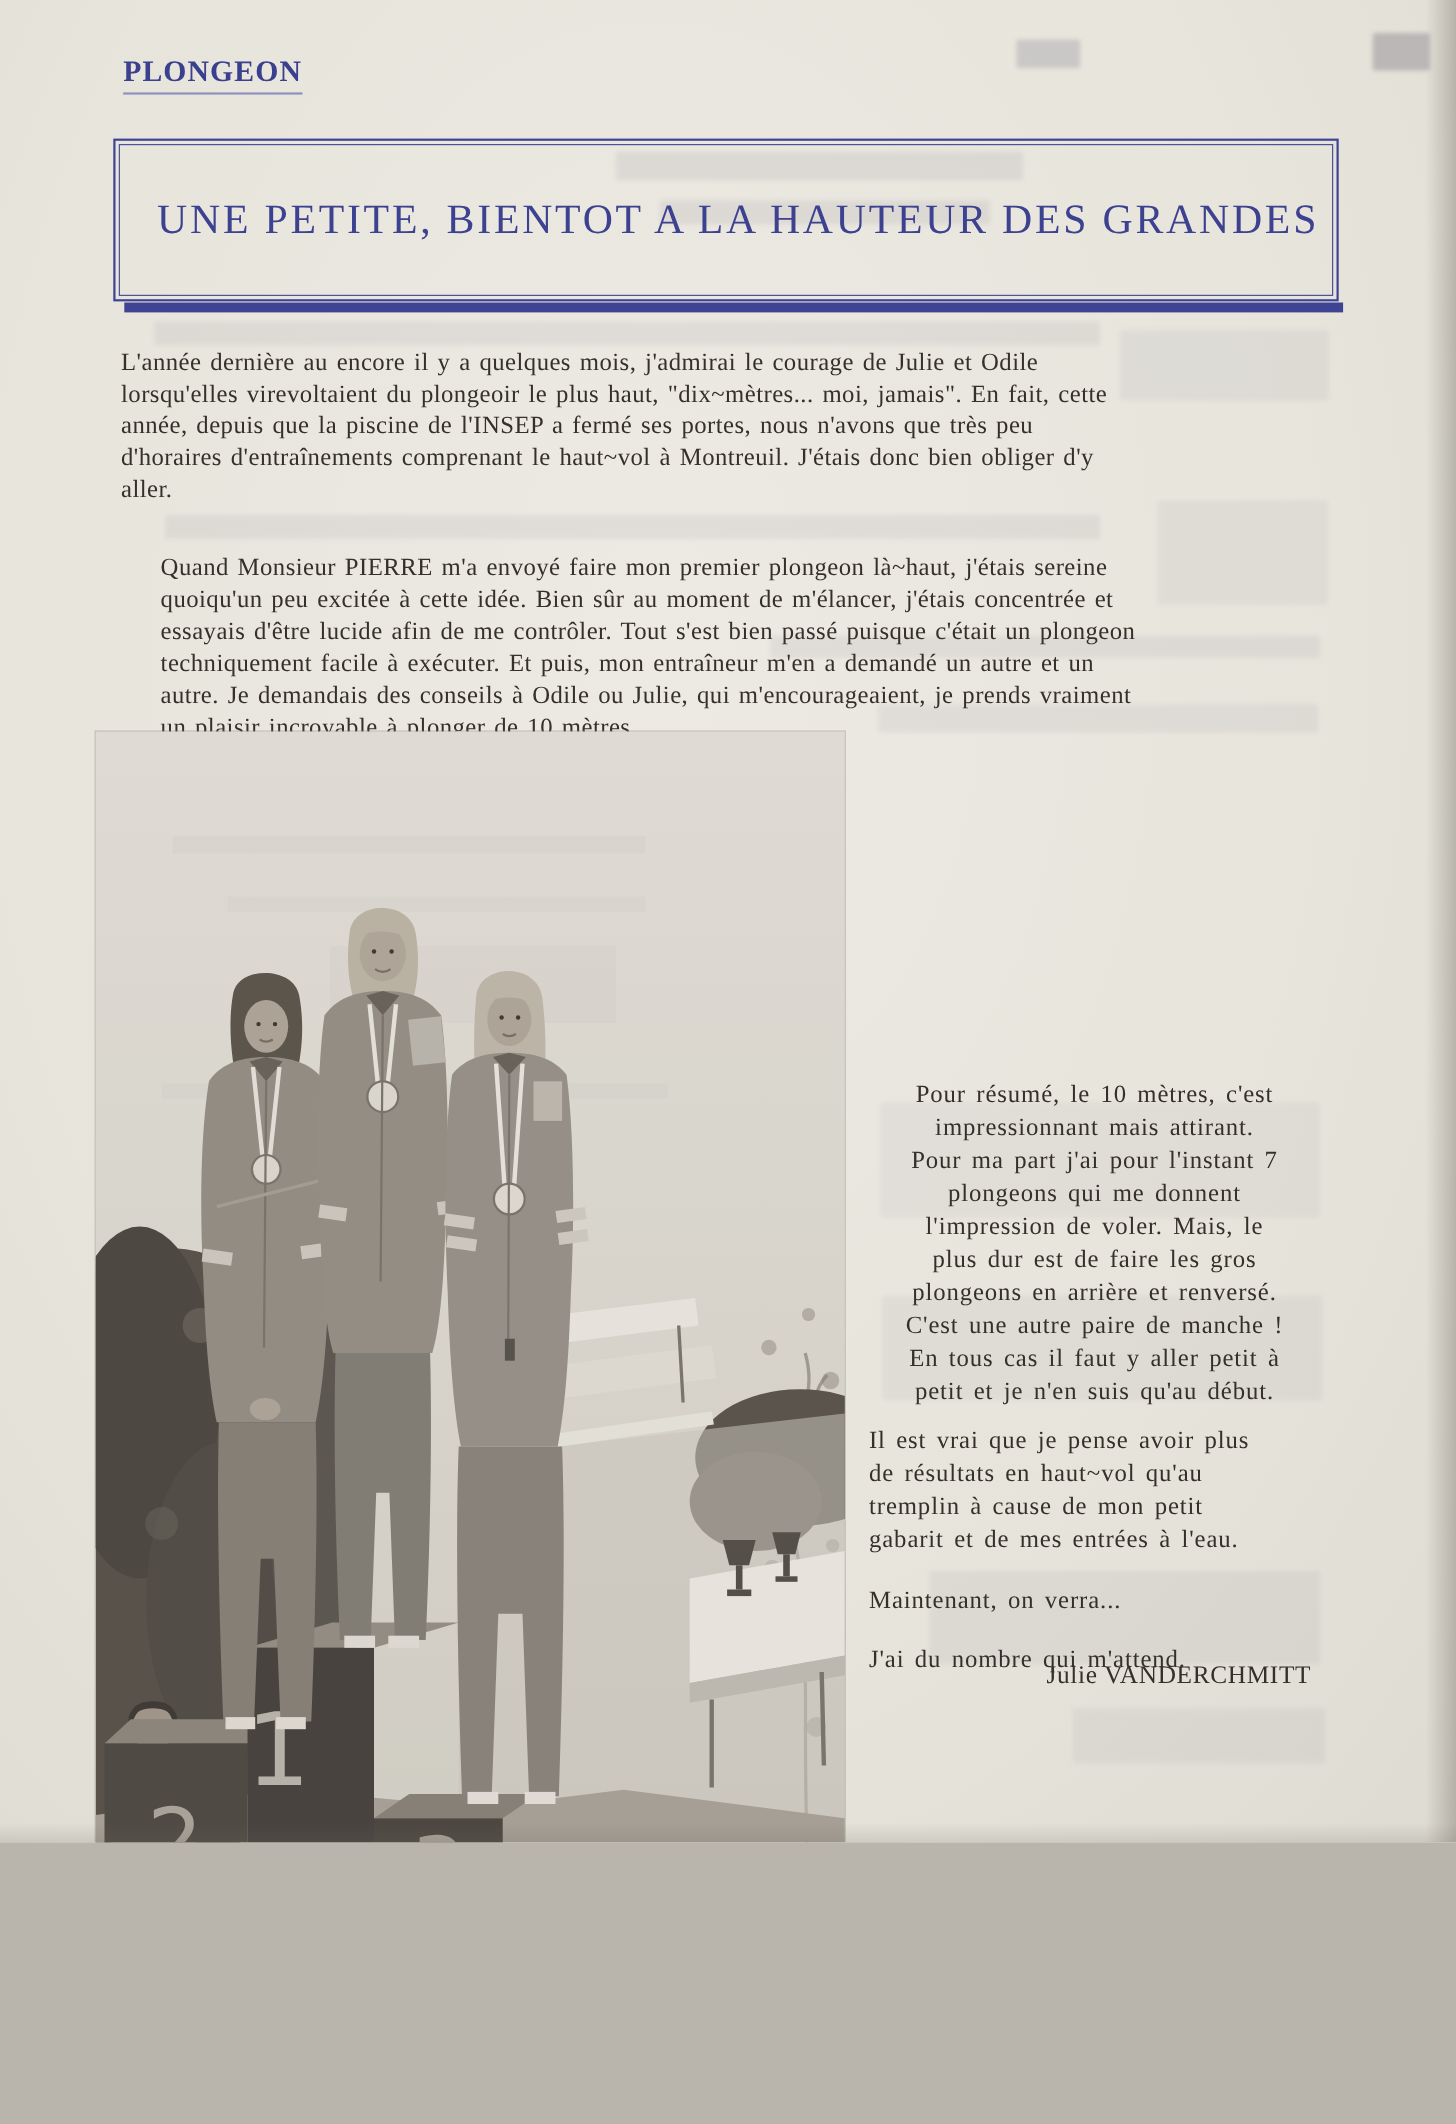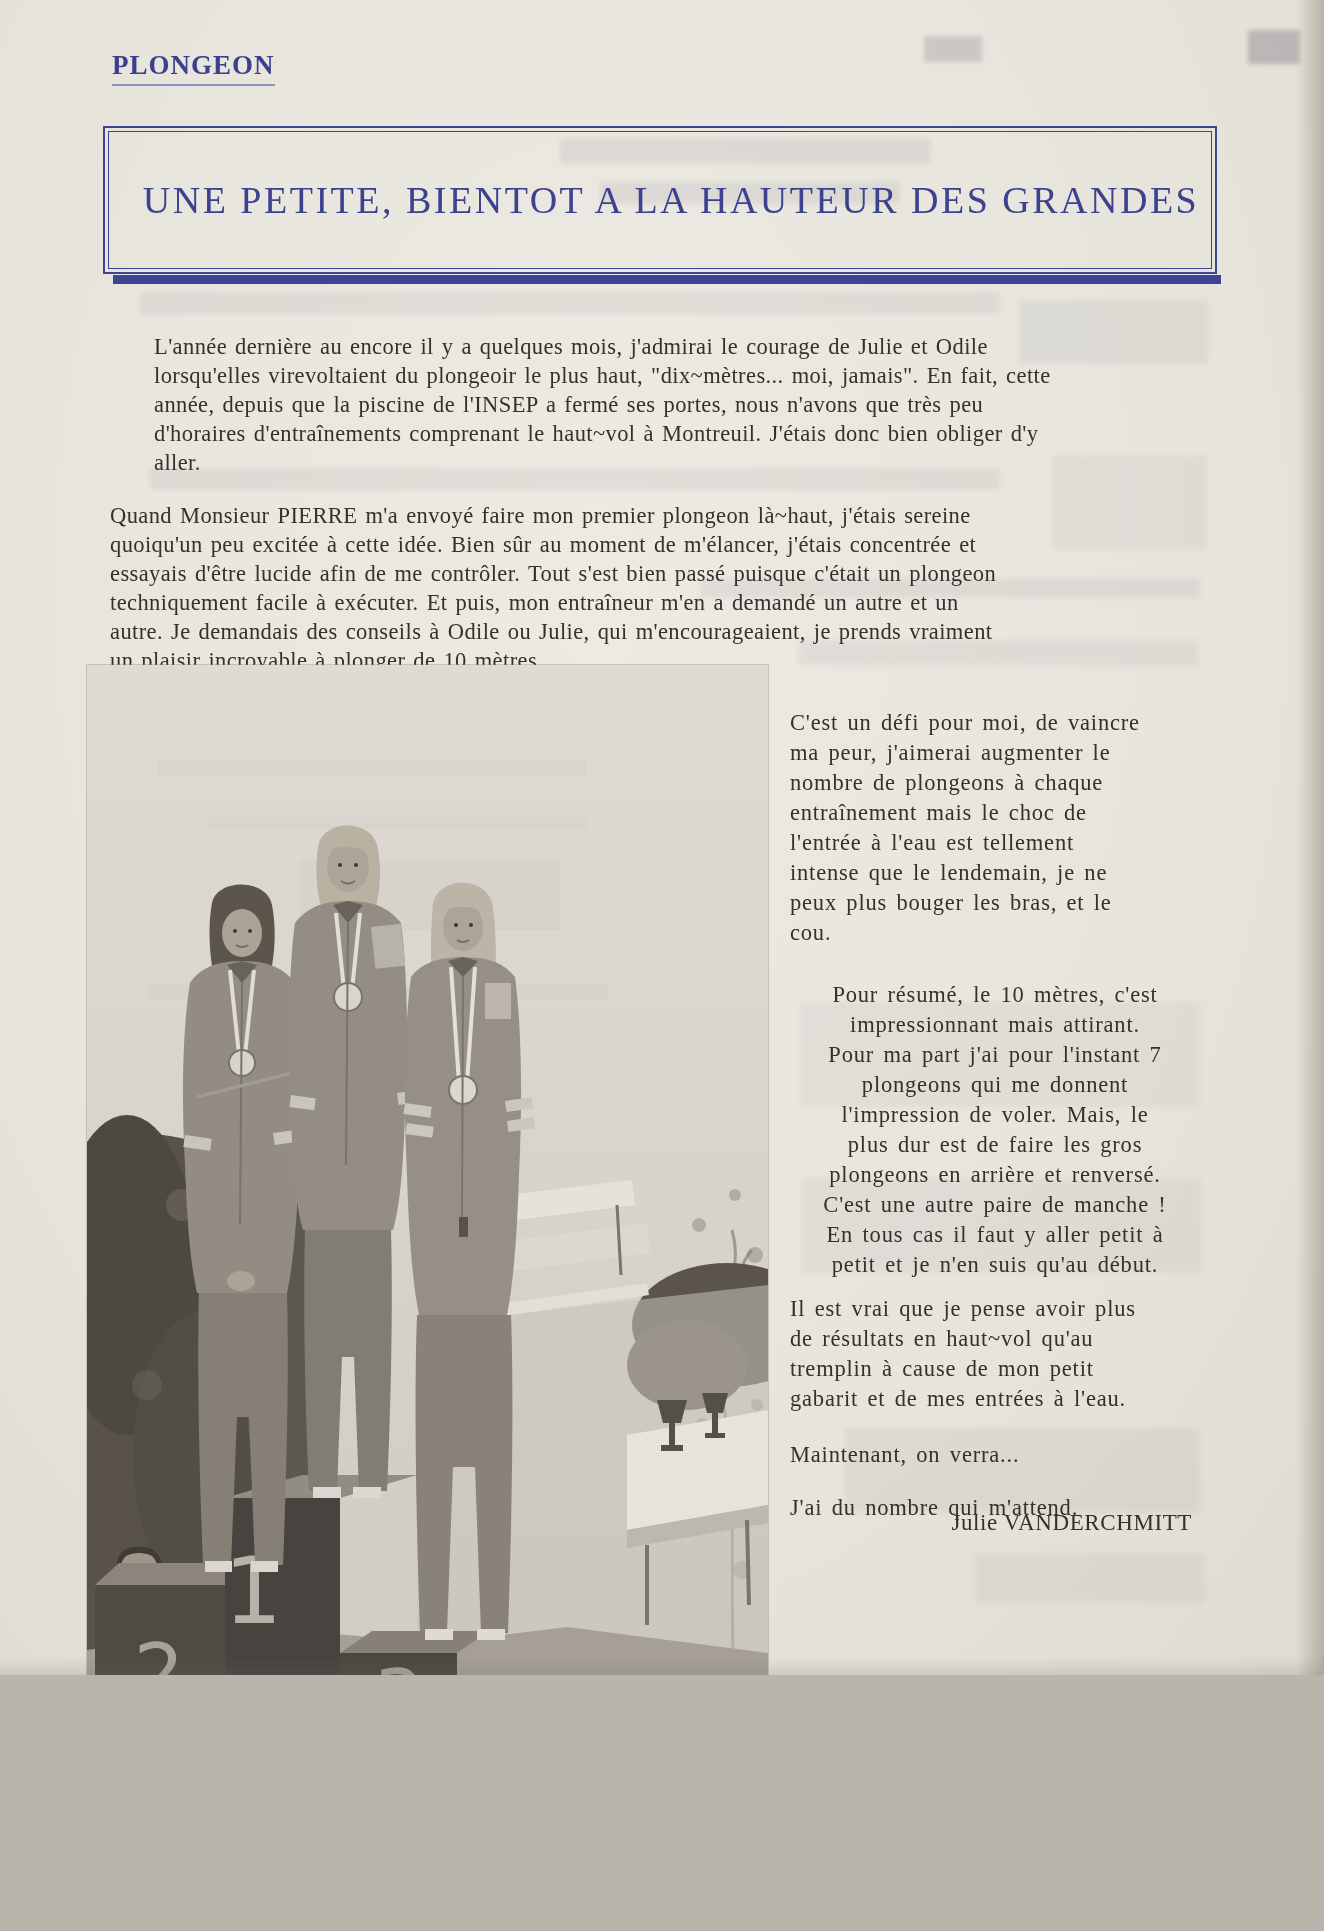--- a/index.html
+++ b/index.html
@@ -84,26 +84,26 @@
 
   <div class="section-label">PLONGEON</div>
 
   <div class="title-box">
     <div class="title-box-inner">
       <span class="article-title">UNE PETITE, BIENTOT A LA HAUTEUR DES GRANDES</span>
     </div>
     <div class="title-shadow"></div>
   </div>
 
-  <div class="body-text full" style="top:332px;margin-left:44px;">L'année dernière au encore il y a quelques mois, j'admirai le courage de Julie et Odile
+  <div class="body-text full" style="top:314px;">L'année dernière au encore il y a quelques mois, j'admirai le courage de Julie et Odile
 lorsqu'elles virevoltaient du plongeoir le plus haut, "dix~mètres... moi, jamais". En fait, cette
 année, depuis que la piscine de l'INSEP a fermé ses portes, nous n'avons que très peu
 d'horaires d'entraînements comprenant le haut~vol à Montreuil. J'étais donc bien obliger d'y
 aller.</div>
-  <div class="body-text full" style="top:501px;">Quand Monsieur PIERRE m'a envoyé faire mon premier plongeon là~haut, j'étais sereine
+  <div class="body-text full" style="top:501px;margin-left:36px;">Quand Monsieur PIERRE m'a envoyé faire mon premier plongeon là~haut, j'étais sereine
 quoiqu'un peu excitée à cette idée. Bien sûr au moment de m'élancer, j'étais concentrée et
 essayais d'être lucide afin de  me contrôler. Tout s'est bien passé puisque c'était un plongeon
 techniquement facile à exécuter. Et puis, mon entraîneur m'en a demandé un autre et un
 autre. Je demandais des conseils à Odile ou  Julie, qui m'encourageaient, je prends vraiment
 un plaisir incroyable à plonger de 10 mètres.</div>
 
   <div class="photo-frame">
     <svg width="681" height="1040" viewBox="0 0 681 1040" xmlns="http://www.w3.org/2000/svg">
       <defs>
         <linearGradient id="sky" x1="0" y1="0" x2="0" y2="1">
@@ -265,28 +265,20 @@
         <rect x="420" y="456" width="27" height="11" fill="#cbc7be" transform="rotate(-8 420 456)"></rect>
         <path d="M330,650 L424,650 C427,730 425,850 421,968 L394,968 L388,802 L366,802 L360,968 L333,968 C329,850 327,730 330,650 Z" fill="#807a72"></path>
         <rect x="338" y="964" width="28" height="11" fill="#e0ddd6"></rect>
         <rect x="390" y="964" width="28" height="11" fill="#e0ddd6"></rect>
       </g>
 
       <rect x="0" y="0" width="681" height="1040" fill="#d8d2c0" opacity=".10"></rect>
     </svg>
   </div>
 
-  <div class="body-text col" style="top:708px;">C'est un défi pour moi, de vaincre
-ma peur, j'aimerai augmenter le
-nombre de plongeons à chaque
-entraînement mais le choc de
-l'entrée à l'eau est tellement
-intense que le lendemain, je ne
-peux plus bouger les bras, et le
-cou.</div>
   <div class="body-text col" style="top:980px;text-align:center;">Pour résumé, le 10 mètres, c'est
 impressionnant mais attirant.
 Pour ma part j'ai pour l'instant 7
 plongeons qui me donnent
 l'impression de voler. Mais, le
 plus dur est de faire les gros
 plongeons en arrière et renversé.
 C'est une autre paire de manche !
 En tous cas il faut y aller petit à
 petit et je n'en suis qu'au début.</div>

